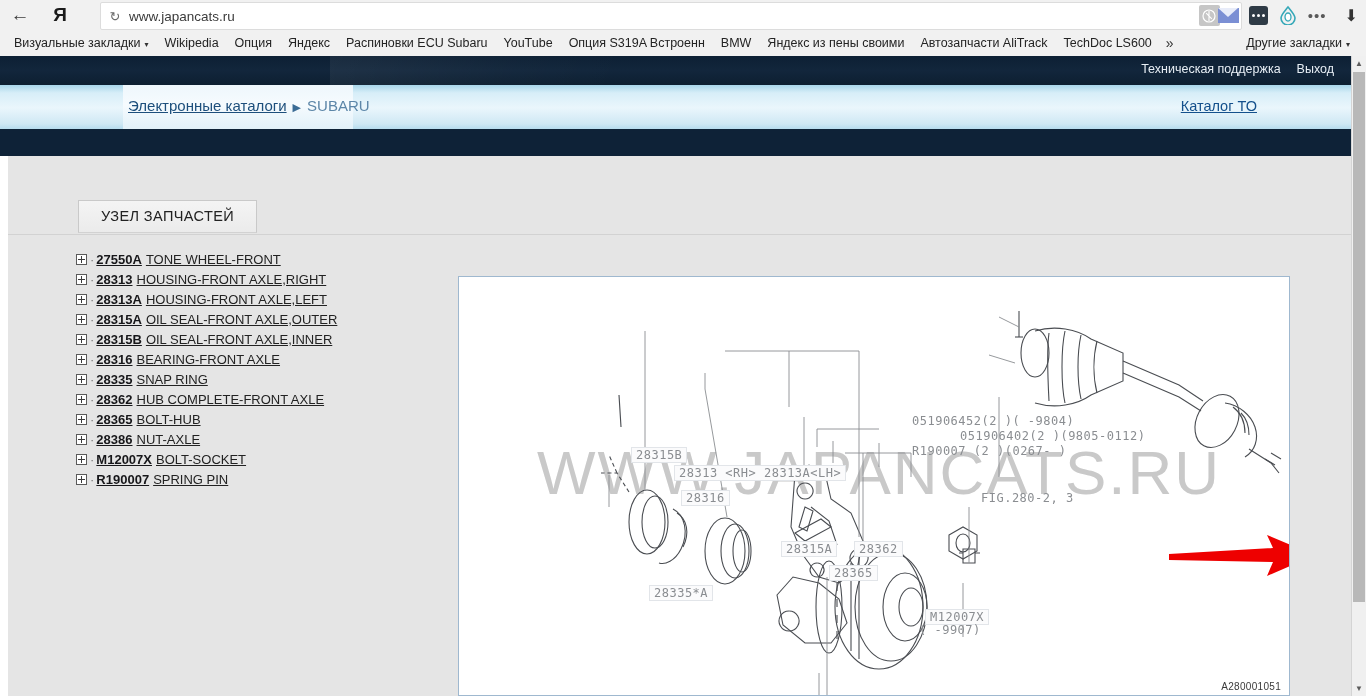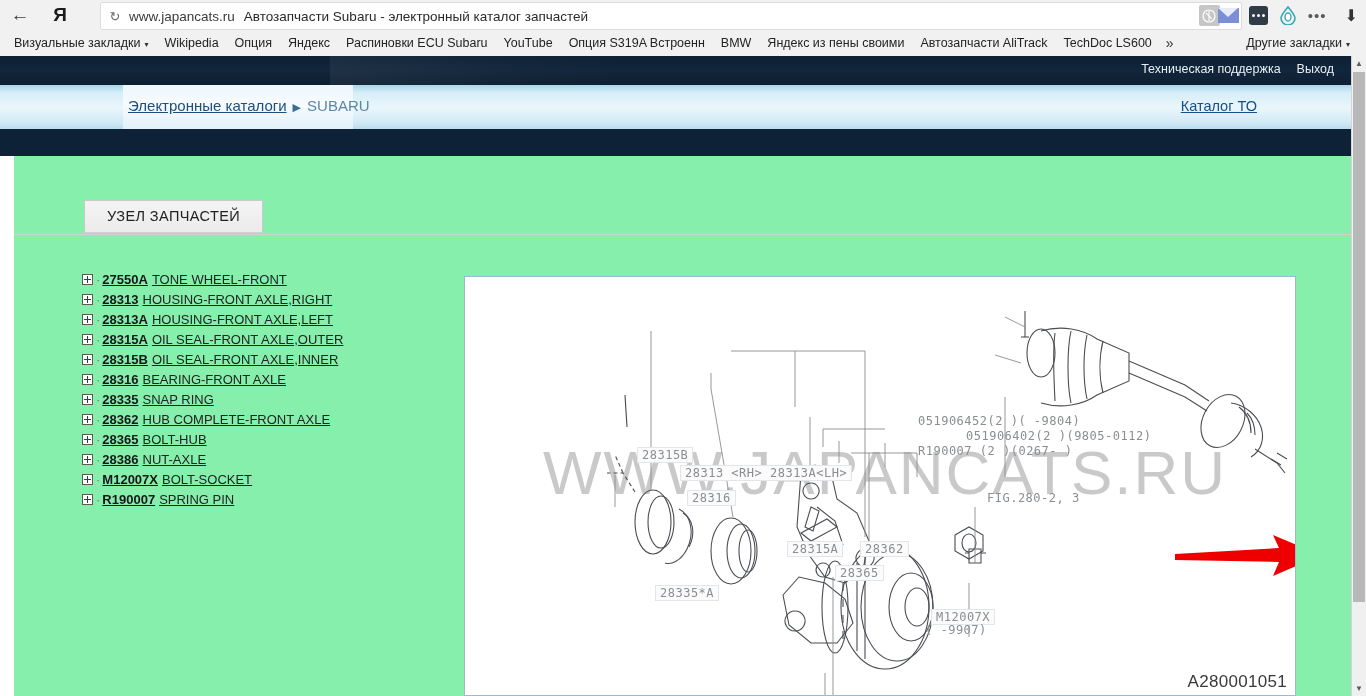--- a/index.html
+++ b/index.html
@@ -113,21 +113,21 @@
     position: absolute; right: 95px; top: 13px;
     color: #14508c; text-decoration: underline; font-size: 14.5px; cursor: pointer; text-align: right;
   }
 
   .site-darkbar {
     position: absolute; top: 73px; left: 0; width: 1352px; height: 27px;
     background: #0e2237;
   }
 
   .content-area {
-    position: absolute; top: 100px; left: 14px; width: 1352px; height: 540px; background: #86efac;
+    position: absolute; top: 100px; left: 8px; width: 1352px; height: 540px; background: #e5e5e5;
   }
   .content-rule {
     position: absolute; top: 78px; left: 0; width: 1352px; height: 1px; background: #d2d2d2;
   }
 
   .tab-strip { position: absolute; top: 44px; left: 0; width: 1352px; height: 35px; }
   .tab-node {
     position: absolute; left: 70px; top: 0; padding: 7px 22px 8px 22px;
     background: linear-gradient(180deg, #f4f4f4 0%, #ebebeb 100%);
     border: 1px solid #c9c9c9; border-bottom: 1px solid #d2d2d2;
@@ -146,38 +146,38 @@
     position: relative; display: inline-block; margin-right: 3px; flex: 0 0 auto;
     top: 1px;
   }
   .plus-box::before, .plus-box::after {
     content: ""; position: absolute; background: #3b3b3b;
   }
   .plus-box::before { left: 1px; top: 4px; width: 7px; height: 1px; }
   .plus-box::after { top: 1px; left: 4px; height: 7px; width: 1px; }
   .dot-sep { color: #777; margin-right: 2px; }
   .part-code {
-    font-weight: bold; color: #17171a; text-decoration: underline; cursor: pointer; margin-top: 20px;
+    font-weight: bold; color: #17171a; text-decoration: underline; cursor: pointer;
   }
   .part-desc {
     color: #222; text-decoration: underline; cursor: pointer; margin-left: 4px;
   }
 
   
   .note-line {
     position: absolute; left: 450px; top: 100px; font-size: 12.5px; color: #1d1d1d; font-weight: bold;
   }
   .note-line sup { font-weight: normal; font-size: 9px; }
 
   .diagram-box {
     position: absolute; left: 450px; top: 120px; width: 830px; height: 418px;
     border: 1px solid #9fb8cf; background: #ffffff; overflow: hidden;
   }
   .diagram-id {
-    position: absolute; right: 8px; bottom: 3px; font-size: 17px; color: #3a3a3a; letter-spacing: 0.3px;
+    position: absolute; right: 8px; bottom: 3px; font-size: 10px; color: #3a3a3a; letter-spacing: 0.3px;
   }
   .watermark {
     position: absolute; left: 78px; top: 160px; font-size: 62px; color: #c9c9c9;
     font-family: "Liberation Sans", sans-serif; letter-spacing: 2px; white-space: nowrap;
     pointer-events: none;
   }
   .dg-label {
     position: absolute; font-family: "DejaVu Sans Mono", monospace;
     font-size: 12px; color: #8a8d91; white-space: nowrap; letter-spacing: 0.5px;
   }
@@ -207,21 +207,20 @@
 
 <div class="browser-chrome">
 
   <div class="toolbar-row">
     <div class="nav-back">←</div>
     <div class="ya-logo">Я</div>
 
     <div class="omnibox">
       <div class="reload-icon">↻</div>
       <span class="url-host">www.japancats.ru</span>
-      <span class="url-title">Автозапчасти Subaru - электронный каталог запчастей</span>
       <div class="omni-right">
         <div class="omni-badge">
           <svg width="14" height="14" viewBox="0 0 14 14">
               <circle cx="7" cy="7" r="6" fill="none" stroke="#fff" stroke-width="1.2"></circle>
               <path d="M4.2 4.2 L9.8 9.8 M7 2 L7 12" stroke="#fff" stroke-width="1.1" fill="none"></path>
             </svg>
         </div>
         <div class="star-icon">★</div>
       </div>
     </div>

